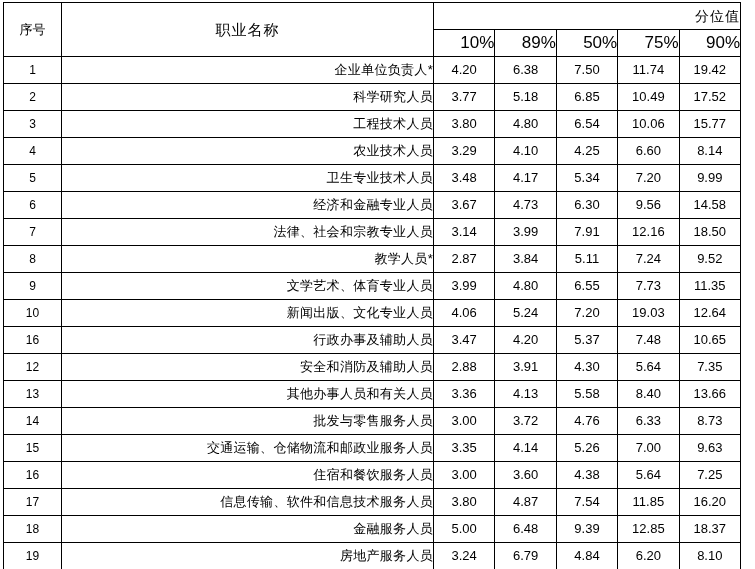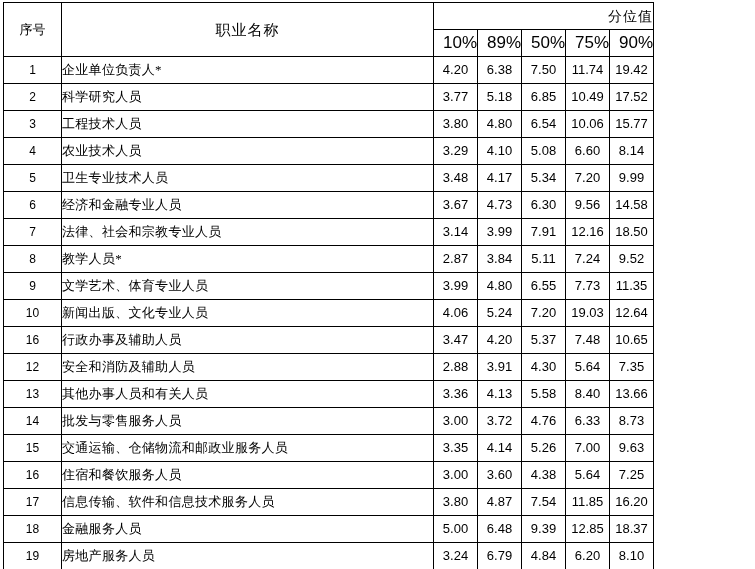--- a/index.html
+++ b/index.html
@@ -9,43 +9,43 @@
   }
   body {
     width: 755px;
     height: 569px;
     font-family: "Liberation Sans", sans-serif;
     color: #000000;
   }
   #wage-table {
     border-collapse: collapse;
     table-layout: fixed;
-    width: 651px;
+    width: 738px;
     margin: 2px 0 8px 3px;
     font-size: 13px;
   }
   #wage-table th,
   #wage-table td {
     border: 1px solid #000000;
     padding: 0;
     height: 26px;
     line-height: 26px;
     font-weight: normal;
     overflow: hidden;
     white-space: nowrap;
   }
   .col-seq   { width: 57px;  text-align: center; }
-  .col-name  { width: 371px; text-align: left; padding-left: 10px; font-family: Liberation Serif, serif; }
+  .col-name  { width: 371px; text-align: left; padding-left: 10px; }
   .col-val   { width: 64px;  text-align: center; }
   .hdr-seq   { font-size: 13px; text-align: center; }
   .hdr-name  { font-size: 15px; text-align: center; padding-left: 0; letter-spacing: 1px; }
   .hdr-group { font-size: 14px; text-align: right; letter-spacing: 1px; }
   .hdr-pct   { font-size: 17px; text-align: right; }
   .row-seq   { font-size: 12px; }
-  .row-name  { font-size: 13px; letter-spacing: 0.3px; }
+  .row-name  { font-size: 13px; letter-spacing: 0.3px; text-align: right; }
   .row-val   { font-size: 13px; }
   .h2        { height: 27px; line-height: 27px; }
 </style>
 </head>
 <body>
 
 <table id="wage-table">
   <thead>
     <tr>
       <th class="col-seq hdr-seq h2" rowspan="2">序号</th>
@@ -86,21 +86,21 @@
         <td class="col-val row-val">4.80</td>
         <td class="col-val row-val">6.54</td>
         <td class="col-val row-val">10.06</td>
         <td class="col-val row-val">15.77</td>
       </tr>
       <tr>
         <td class="col-seq row-seq">4</td>
         <td class="col-name row-name">农业技术人员</td>
         <td class="col-val row-val">3.29</td>
         <td class="col-val row-val">4.10</td>
-        <td class="col-val row-val">5.08</td>
+        <td class="col-val row-val">4.25</td>
         <td class="col-val row-val">6.60</td>
         <td class="col-val row-val">8.14</td>
       </tr>
       <tr>
         <td class="col-seq row-seq">5</td>
         <td class="col-name row-name">卫生专业技术人员</td>
         <td class="col-val row-val">3.48</td>
         <td class="col-val row-val">4.17</td>
         <td class="col-val row-val">5.34</td>
         <td class="col-val row-val">7.20</td>

